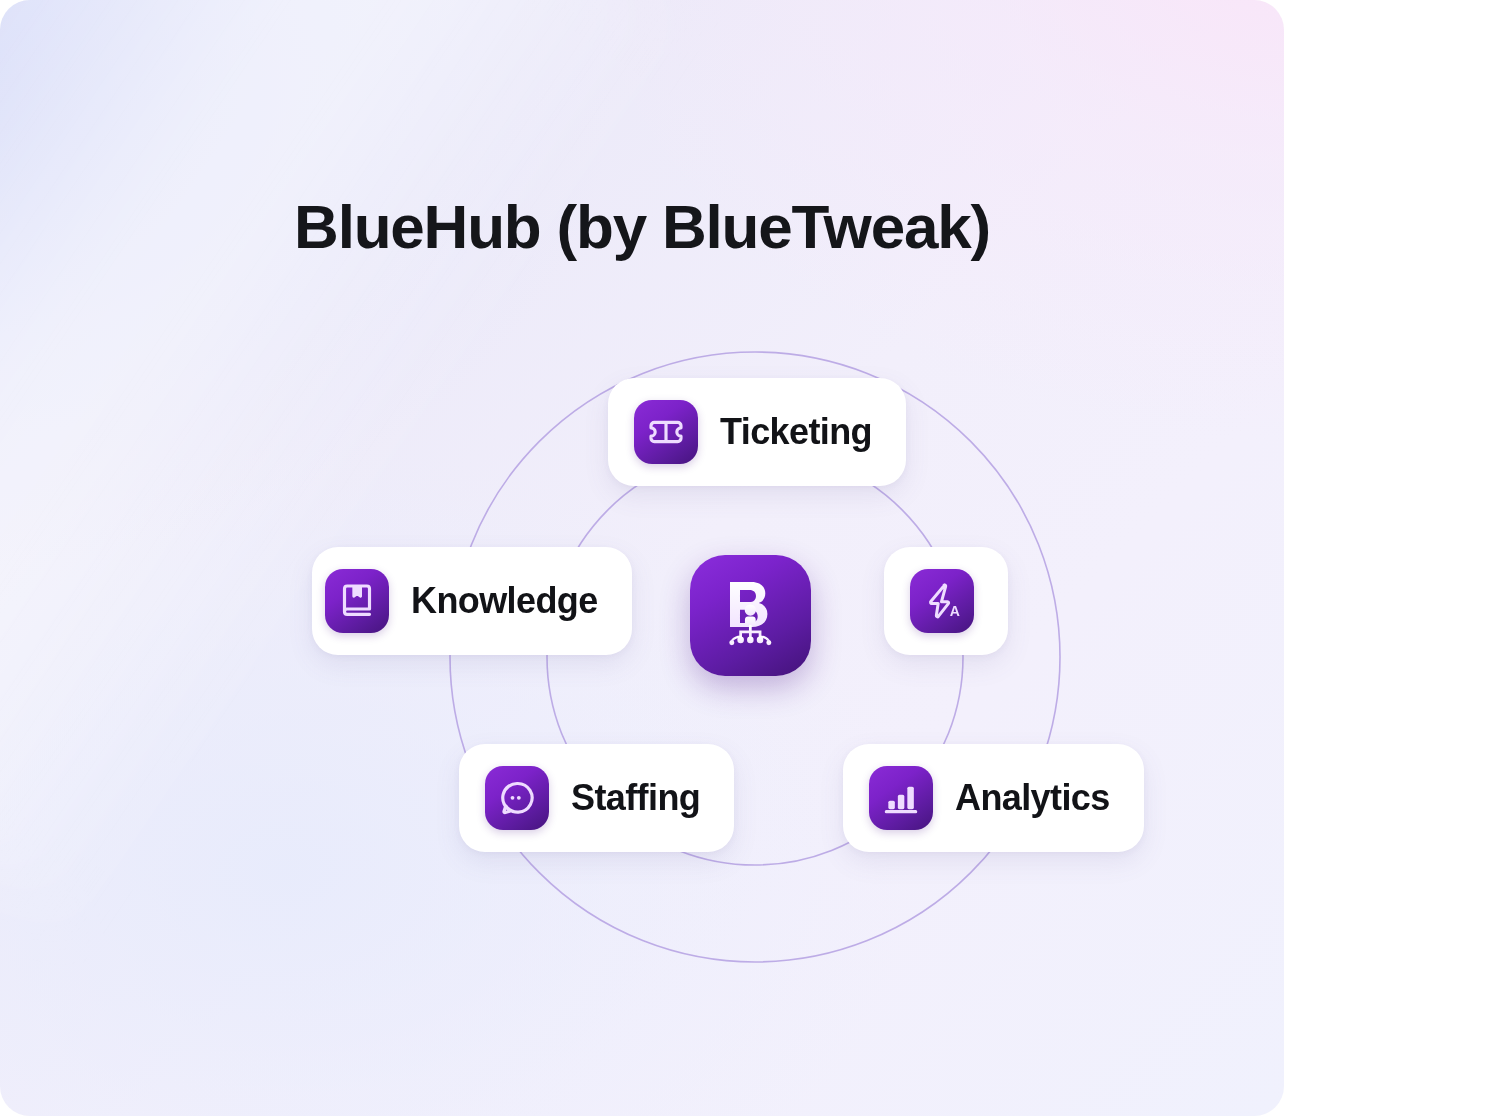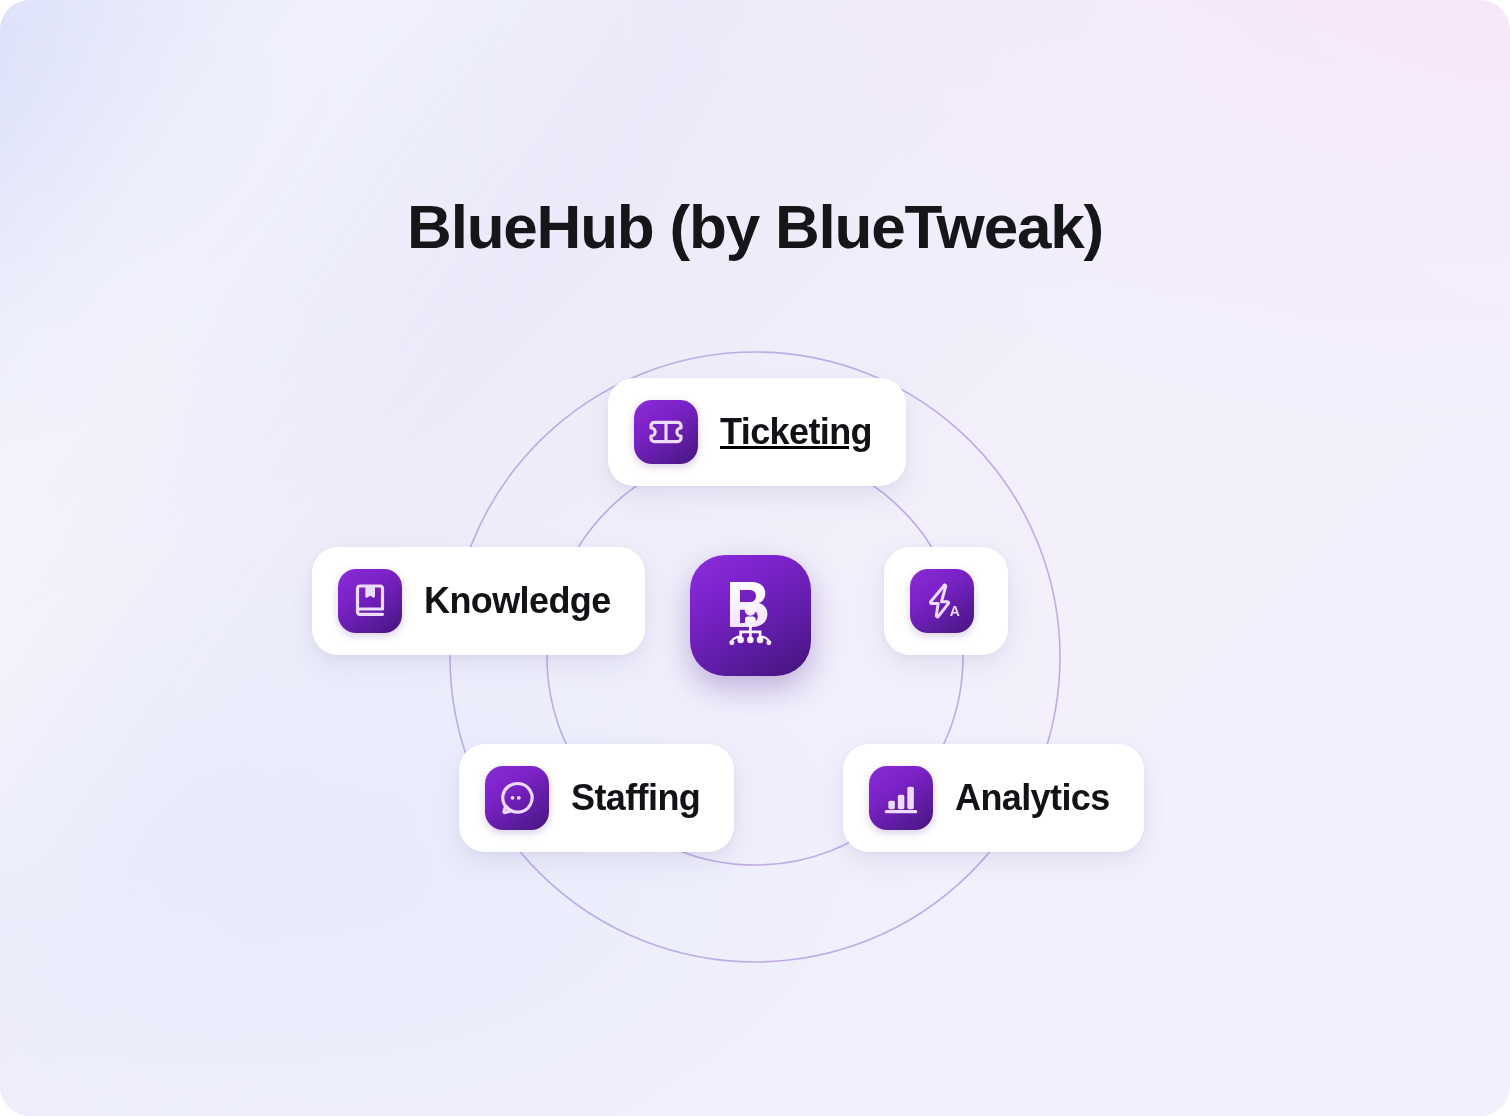--- a/index.html
+++ b/index.html
@@ -9,21 +9,21 @@
   }
   body {
     width: 1510px;
     height: 1116px;
     overflow: hidden;
     font-family: "Liberation Sans", sans-serif;
   }
 
   #stage {
     position: relative;
-    width: 1510px;
+    width: 1284px;
     height: 1116px;
     border-radius: 30px;
     overflow: hidden;
     background:
       radial-gradient(120% 95% at 102% -6%,  rgba(250,228,248,0.95) 0%, rgba(247,232,250,0.55) 22%, rgba(244,238,253,0.0) 48%),
       radial-gradient(90% 70% at -8% 8%,     rgba(214,219,248,0.85) 0%, rgba(223,226,250,0.42) 35%, rgba(233,236,252,0.0) 62%),
       radial-gradient(70% 55% at 22% 78%,    rgba(231,235,252,0.9) 0%, rgba(234,238,253,0.35) 45%, rgba(238,241,254,0.0) 70%),
       linear-gradient(135deg, #e7eafb 0%, #eceaf9 26%, #f2effb 52%, #f3f0fc 70%, #f0f1fd 100%);
   }
 
@@ -99,22 +99,22 @@
     border-radius: 18px;
     background: linear-gradient(145deg, #8a2bd6 0%, #7c22c9 35%, #5a1b9c 75%, #46147e 100%);
     display: flex;
     align-items: center;
     justify-content: center;
     box-shadow: 0 3px 8px rgba(80,30,140,0.22);
   }
   .tile svg { display: block; }
 
   
-  #card-ticketing   { left: 608px;  top: 378px; text-decoration: underline; }
-  #card-knowledge   { left: 312px;  top: 547px; }
+  #card-ticketing   { left: 608px;  top: 378px; }
+  #card-knowledge   { left: 312px;  top: 547px; padding-left: 13px; }
   #card-automation  { left: 884px;  top: 547px; }
   #card-staffing    { left: 436px;  top: 744px; margin-left: 23px; }
   #card-analytics   { left: 843px;  top: 744px; }
 
   #logo {
     position: absolute;
     left: 690px;
     top: 555px;
     width: 121px;
     height: 121px;

